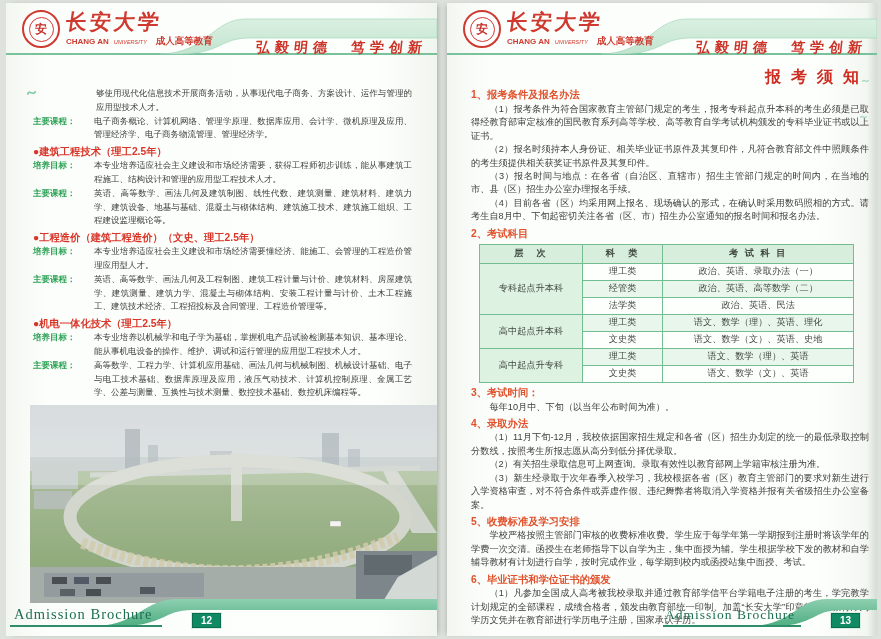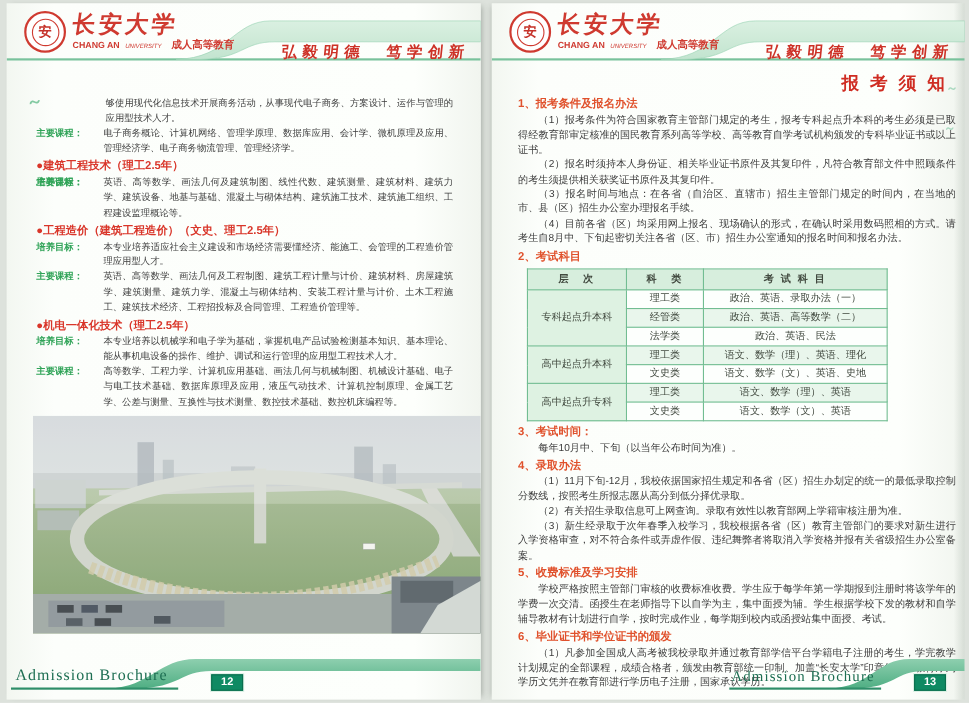--- a/index.html
+++ b/index.html
@@ -53,22 +53,22 @@
           font-size:10px; font-weight:bold; padding:1px 8px; border:1px solid #0a6e4e;
           box-shadow:0 0 0 1px #d9efe3; line-height:11px; }
 
   
   .rp-body { margin:0 8px 0 24px; font-size:9.2px; line-height:13.4px; text-align:justify; }
   .rp-title { margin:11px 0 5px 0; text-align:right; color:#cf2c22; font-weight:bold;
           font-size:16px; letter-spacing:10px; }
   .sec-h { margin:3px 0 1px 0; font-size:10.3px; line-height:13.5px; color:#e0512c; font-weight:bold; }
   .rp-body p { margin:0; text-indent:2em; }
 
-  table.exam { border-collapse:collapse; margin:4px 0 3px 8px; width:328px;
-          font-size:9.2px; table-layout:fixed;font-family:Liberation Serif, serif; }
+  table.exam { border-collapse:collapse; margin:4px 0 3px 8px; width:375px;
+          font-size:9.2px; table-layout:fixed; }
   table.exam th, table.exam td { border:1px solid #72bd92; text-align:center;
           padding:0 2px; height:16px; color:#41493f; }
   table.exam th { height:18px; background:#d7eedd; font-weight:bold; letter-spacing:2px; }
   .col-level { width:27.5%; } .col-cat { width:21.5%; } .col-subj { width:51%; }
   td.level { background:#def2e2; }
   tr.alt td:not(.level) { background:#e9f6ec; }
   tr.norm td:not(.level) { background:#fdfffd; }
 
   .tilde { position:absolute; color:#82c9a1; font-weight:bold; }
   .edge-shade { position:absolute; right:0; top:0; width:10px; height:100%;
@@ -113,20 +113,21 @@
     <div class="lp-body">
       <p class="cont">够使用现代化信息技术开展商务活动，从事现代电子商务、方案设计、运作与管理的应用型技术人才。</p>
       <p class="labeled">
         <span class="lab">主要课程：</span>
         <span>电子商务概论、计算机网络、管理学原理、数据库应用、会计学、微机原理及应用、管理经济学、电子商务物流管理、管理经济学。</span>
       </p>
 
       <h3 class="prog-title">●建筑工程技术（理工2.5年）</h3>
       <p class="labeled">
         <span class="lab">培养目标：</span>
+        <span>本专业培养适应社会主义建设和市场经济需要，获得工程师初步训练，能从事建筑工程施工、结构设计和管理的应用型工程技术人才。</span>
       </p>
       <p class="labeled">
         <span class="lab">主要课程：</span>
         <span>英语、高等数学、画法几何及建筑制图、线性代数、建筑测量、建筑材料、建筑力学、建筑设备、地基与基础、混凝土与砌体结构、建筑施工技术、建筑施工组织、工程建设监理概论等。</span>
       </p>
 
       <h3 class="prog-title">●工程造价（建筑工程造价）（文史、理工2.5年）</h3>
       <p class="labeled">
         <span class="lab">培养目标：</span>
         <span>本专业培养适应社会主义建设和市场经济需要懂经济、能施工、会管理的工程造价管理应用型人才。</span>

